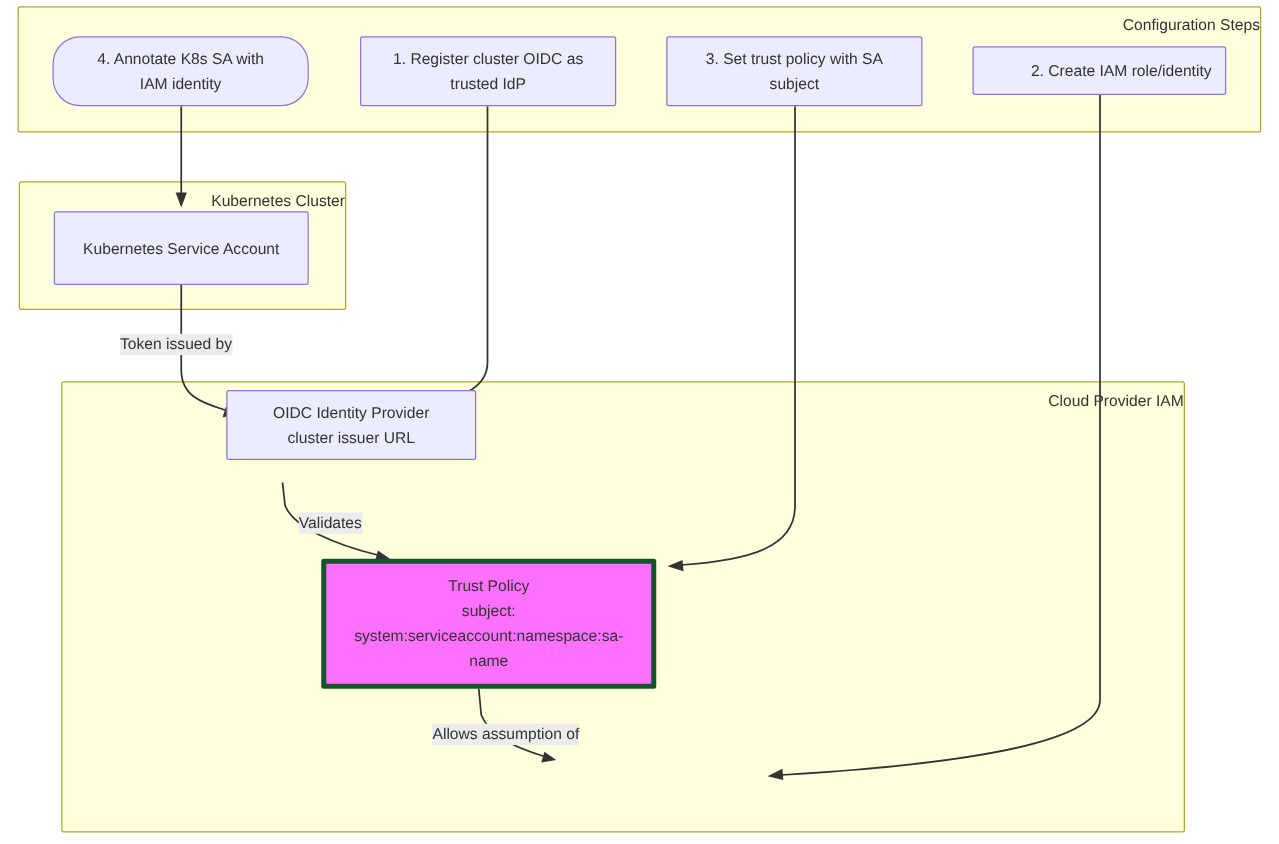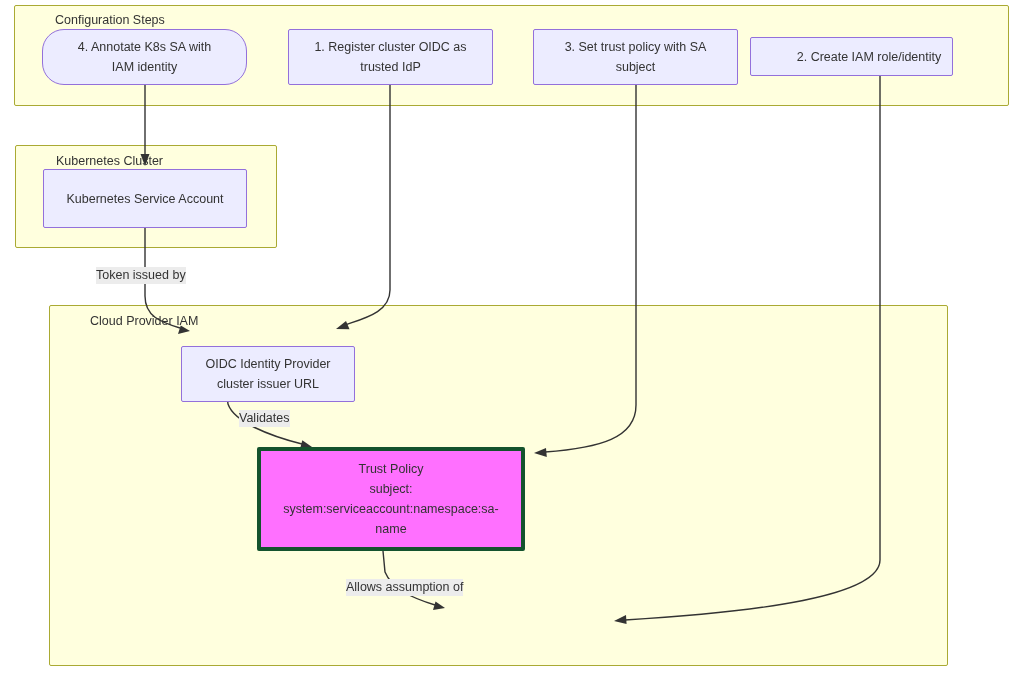--- a/index.html
+++ b/index.html
@@ -27,26 +27,25 @@
     position: absolute;
     background: #ffffde;
     border: 1px solid #aaaa33;
     border-radius: 2px;
     box-sizing: border-box;
   }
   .cluster-title {
     position: absolute;
     left: 0;
     right: 0;
-    text-align: left;
+    text-align: right;
     font-size: 12.5px;
     color: #333333;
     line-height: 14px;
     white-space: nowrap;
-    margin-left: 40px;
   }
 
   
   .node {
     position: absolute;
     box-sizing: border-box;
     display: flex;
     align-items: center;
     justify-content: center;
     text-align: center;
@@ -161,33 +160,33 @@
     </div>
   </div>
 
   <div class="node node-default" style="left:533px; top:29px; width:205px; height:56px;">
     <div>
       <span>3. Set trust policy with SA</span>
       <span>subject</span>
     </div>
   </div>
 
-  <div class="node node-default" style="left:750px; top:37px; width:203px; height:39px;padding-left:41px;">
+  <div class="node node-default" style="left:778px; top:37px; width:203px; height:39px;padding-left:41px;">
     <div>
       <span>2. Create IAM role/identity</span>
     </div>
   </div>
 
   <div class="node node-default" style="left:43px; top:169px; width:204px; height:59px;">
     <div>
       <span>Kubernetes Service Account</span>
     </div>
   </div>
 
-  <div class="node node-default" style="left:181px; top:346px; width:174px; height:56px;">
+  <div class="node node-default" style="left:181px; top:312px; width:200px; height:56px;">
     <div>
       <span>OIDC Identity Provider</span>
       <span>cluster issuer URL</span>
     </div>
   </div>
 
   <div class="node node-highlight" style="left:257px; top:447px; width:268px; height:104px;">
     <div>
       <span>Trust Policy</span>
       <span>subject:</span>

